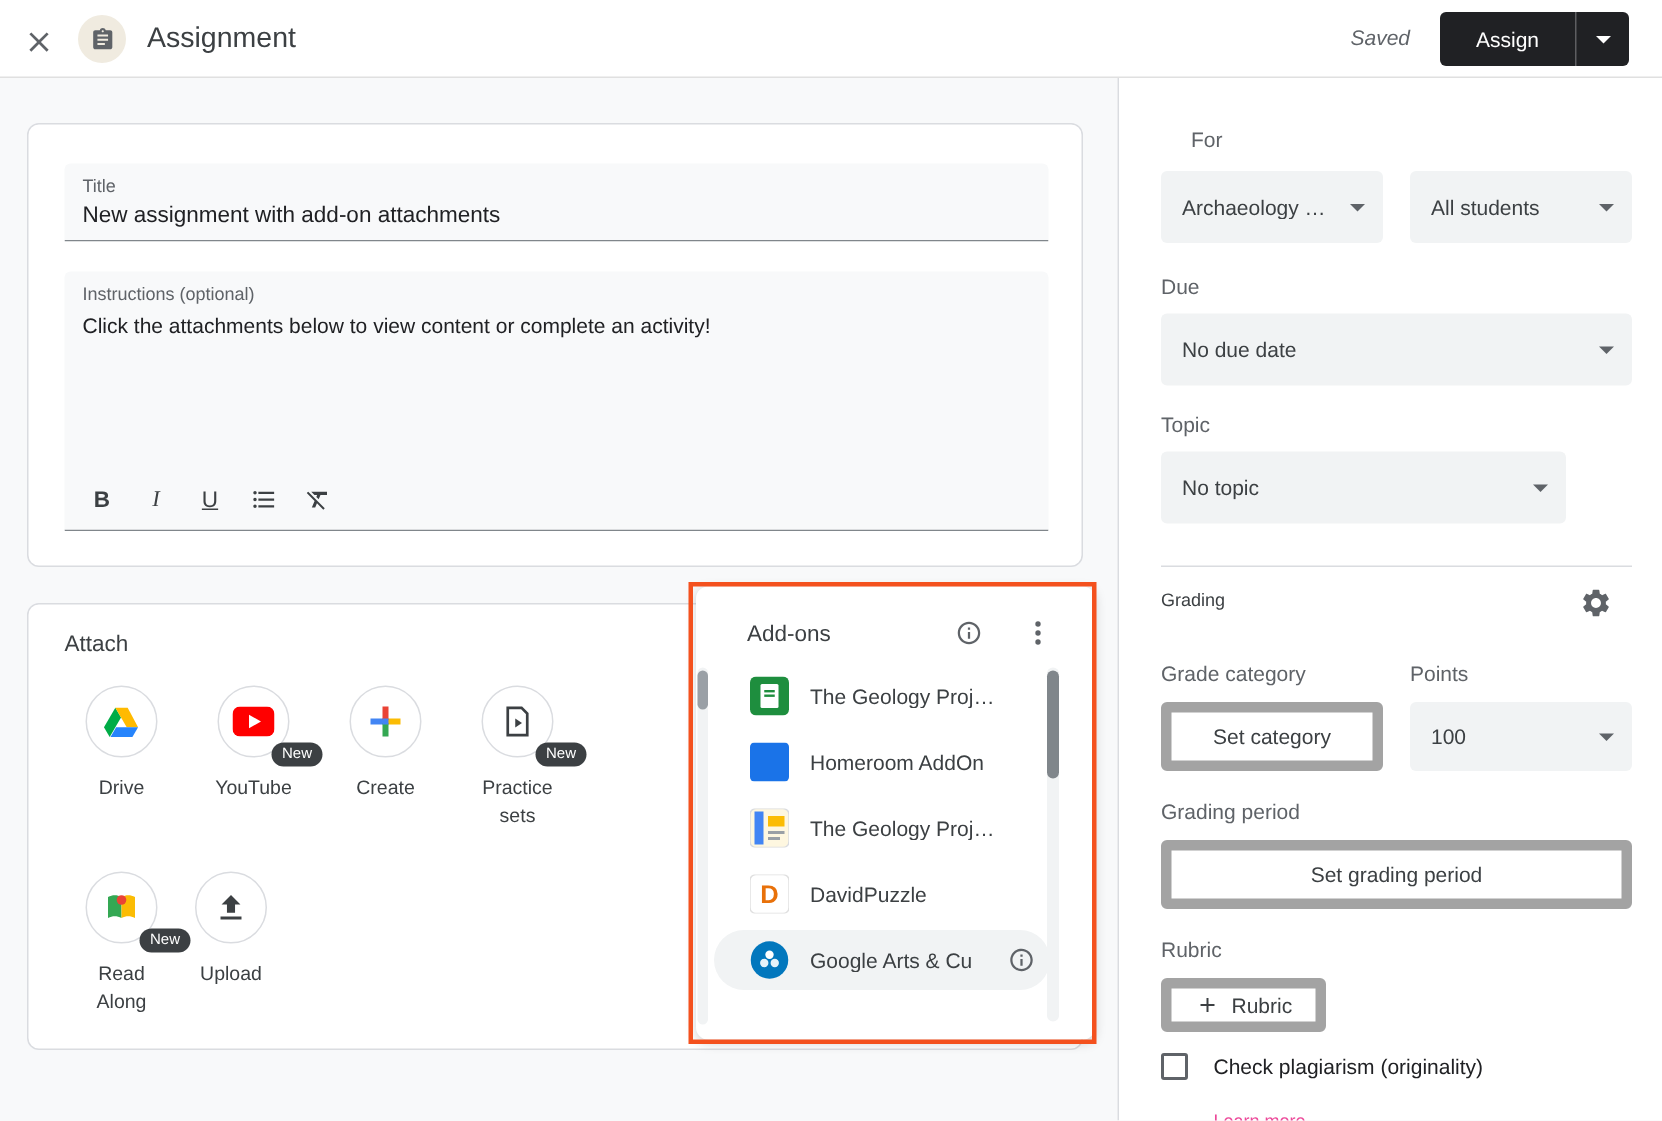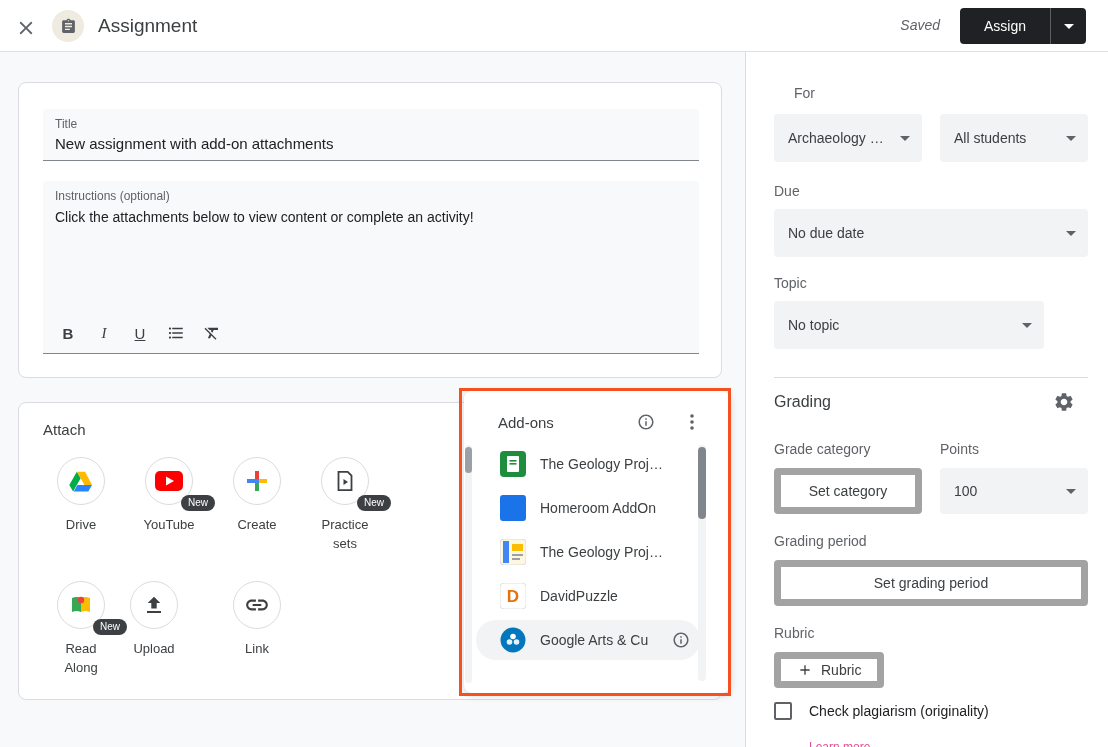--- a/index.html
+++ b/index.html
@@ -89,21 +89,21 @@
     position:absolute; height:48px; background:#f1f3f4; border-radius:4px;
     display:flex; align-items:center; justify-content:space-between;
     padding:0 12px 0 14px; font-size:14px; color:#3c4043; cursor:pointer; border:none; width:148px;
   }
   .select .txt { white-space:nowrap; overflow:hidden; text-overflow:ellipsis; padding-right:8px; }
   .btn-outline {
     position:absolute; background:#fff; border:7px solid #a3a3a3; border-radius:4px;
     color:#3c4043; font-size:14px; font-weight:500; display:flex; align-items:center; justify-content:center; cursor:pointer;
   }
   .divider-h { position:absolute; height:1px; background:#dadce0; }
-  .grading-heading { position:absolute; font-size:16px; font-weight:500; color:#3c4043; }
+  .grading-heading { position:absolute; font-size:12px; font-weight:500; color:#3c4043; }
   .checkbox { width:18px; height:18px; border:2px solid #5f6368; border-radius:2px; background:#fff; cursor:pointer; flex:0 0 auto; }
   .plag-row { position:absolute; left:28px; top:650px; display:flex; gap:17px; align-items:flex-start; }
   .plag-label { font-size:14px; color:#202124; line-height:18px; }
   .learn-more { font-size:12px; color:#ec4899; margin-top:20px; cursor:pointer; display:inline-block; }
 </style>
 </head>
 <body>
 
 <header class="topbar">
   <button class="icon-btn abs" style="left:12px;top:14px;width:28px;height:28px;">
@@ -215,28 +215,20 @@
 
   <div class="attach-item" style="left:91px;top:178px;">
     <div class="attach-circle">
       <svg viewBox="0 0 24 24" width="24" height="24">
         <path fill="#3c4043" d="M9.3 15.5h5.4V10h3.6L12 3.7 5.7 10h3.6zM5 18h14v2H5z"></path>
       </svg>
     </div>
     <span class="attach-label">Upload</span>
   </div>
 
-  <div class="attach-item" style="left:194px;top:178px;">
-    <div class="attach-circle">
-      <svg viewBox="0 0 24 24" width="26" height="26">
-        <path fill="#3c4043" d="M3.9 12c0-1.71 1.39-3.1 3.1-3.1h4V7H7c-2.76 0-5 2.24-5 5s2.24 5 5 5h4v-1.9H7c-1.71 0-3.1-1.39-3.1-3.1zM8 13h8v-2H8v2zm9-6h-4v1.9h4c1.71 0 3.1 1.39 3.1 3.1s-1.39 3.1-3.1 3.1h-4V17h4c2.76 0 5-2.24 5-5s-2.24-5-5-5z"></path>
-      </svg>
-    </div>
-    <span class="attach-label">Link</span>
-  </div>
 </section>
 
 <div class="addons-popup">
   <div class="addons-header">
     <span class="addons-title">Add-ons</span>
     <span style="flex:1"></span>
     <button class="icon-btn" style="width:24px;height:24px;">
       <svg viewBox="0 0 24 24" width="18" height="18">
           <path fill="#5f6368" d="M11 7h2v2h-2zm0 4h2v6h-2zm1-9C6.48 2 2 6.48 2 12s4.48 10 10 10 10-4.48 10-10S17.52 2 12 2zm0 18c-4.41 0-8-3.59-8-8s3.59-8 8-8 8 3.59 8 8-3.59 8-8 8z"></path>
         </svg>

